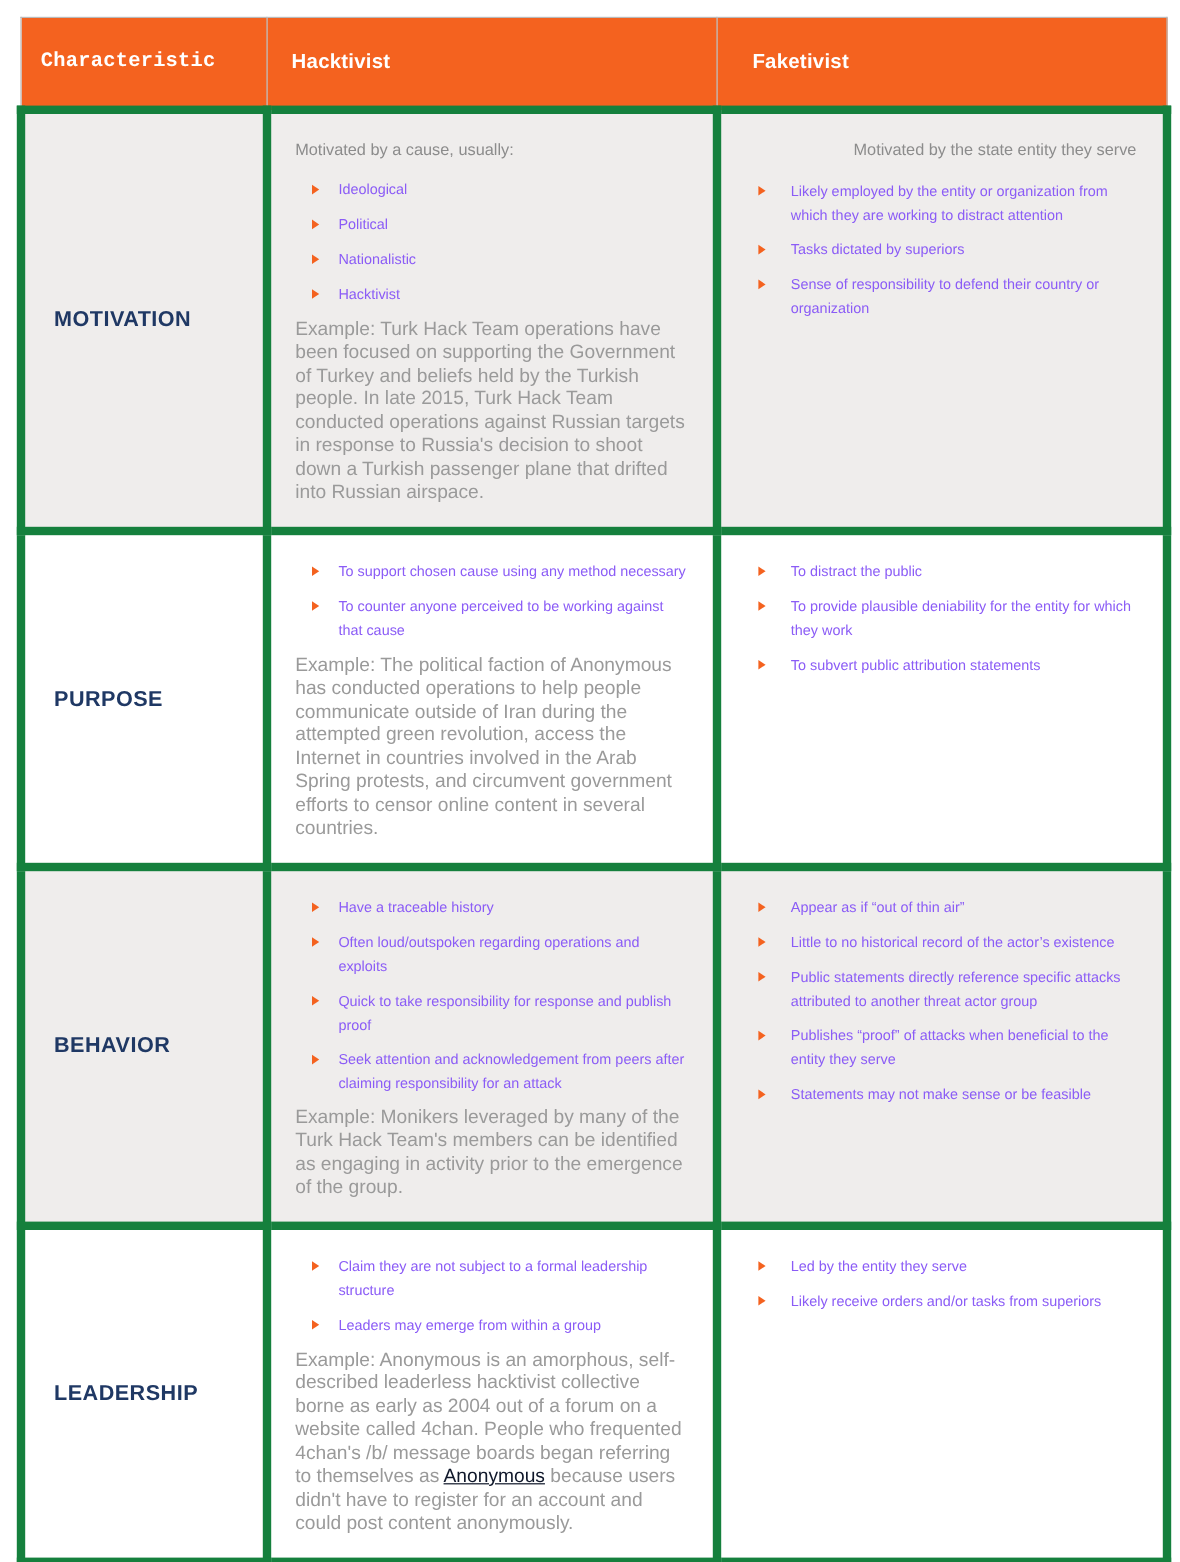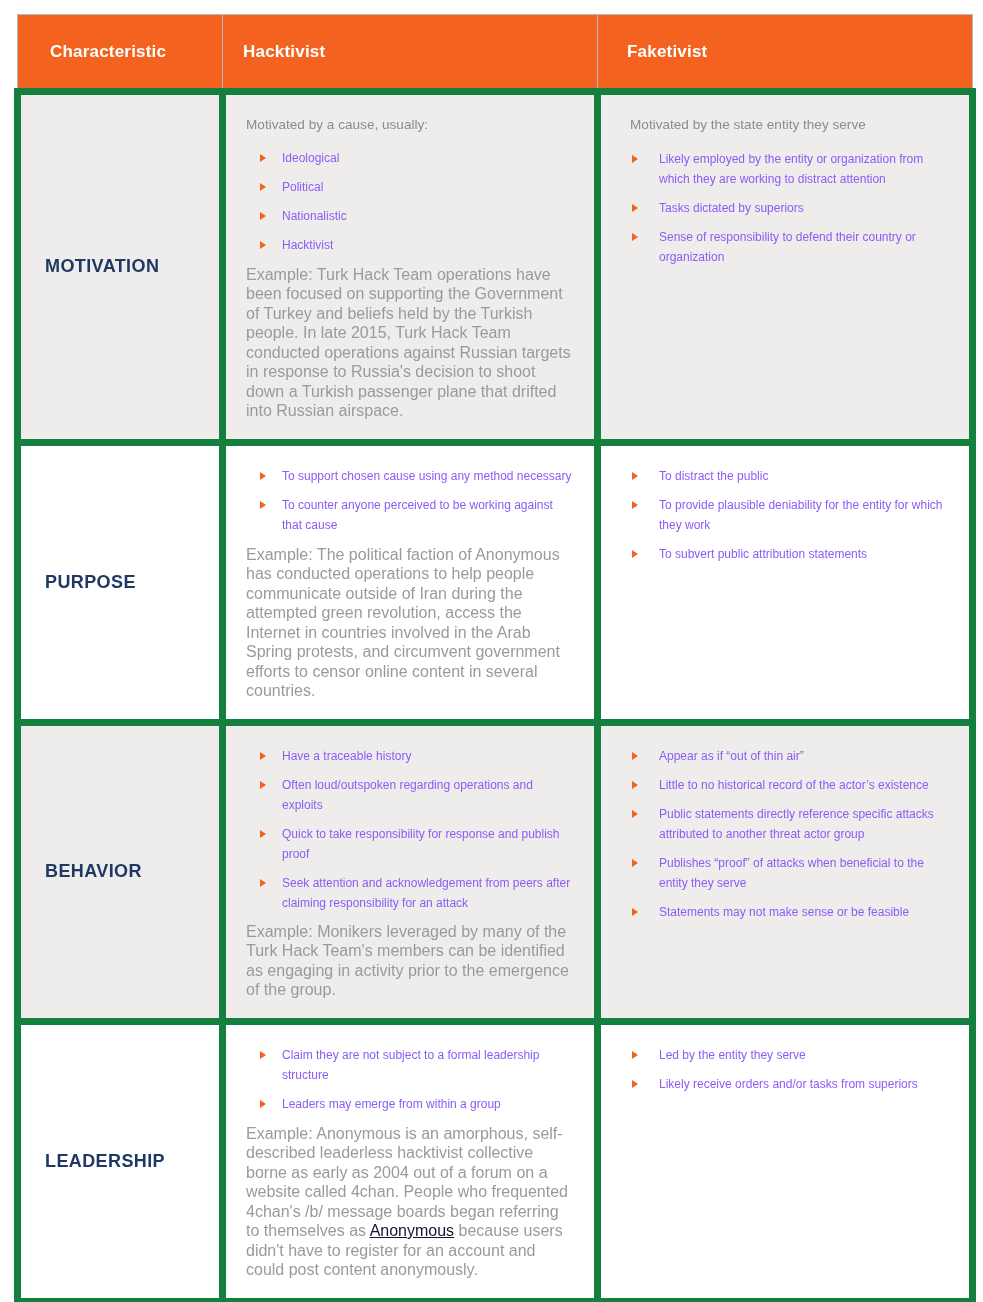--- a/index.html
+++ b/index.html
@@ -41,21 +41,21 @@
     font-size: 17px;
     font-weight: bold;
     letter-spacing: 0.2px;
     text-align: left;
     height: 77px;
     padding: 0 0 0 24px;
     border: 1px solid #b9b9b9;
     vertical-align: middle;
     box-sizing: border-box;
   }
-  thead th.th-char { padding-left: 32px; }
+  thead th.th-char { padding-left: 16px; font-family: Liberation Mono, monospace; }
   thead th.th-hack { padding-left: 20px; margin-top: 22px; }
   thead th.th-fake { padding-left: 29px; }
 
   tbody td {
     border: 7px solid #15803d;
     vertical-align: top;
     box-sizing: border-box;
     background: #ffffff;
   }
   tbody tr.shaded td { background: #efedec; }
@@ -113,21 +113,21 @@
     top: 6px;
     width: 0;
     height: 0;
     border-left: 6px solid #f4621f;
     border-top: 4.5px solid transparent;
     border-bottom: 4.5px solid transparent;
   }
   ul.bullets.fake-list li { padding-left: 29px; }
   ul.bullets.fake-list .tri { left: 2px; }
 
-  .lead.fake-lead { margin-bottom: 14px; }
+  .lead.fake-lead { margin-bottom: 14px; text-align: right; }
 
   a.inline-link {
     color: #0f172a;
     text-decoration: underline;
   }
 </style>
 </head>
 <body>
 
 <div class="sheet">

